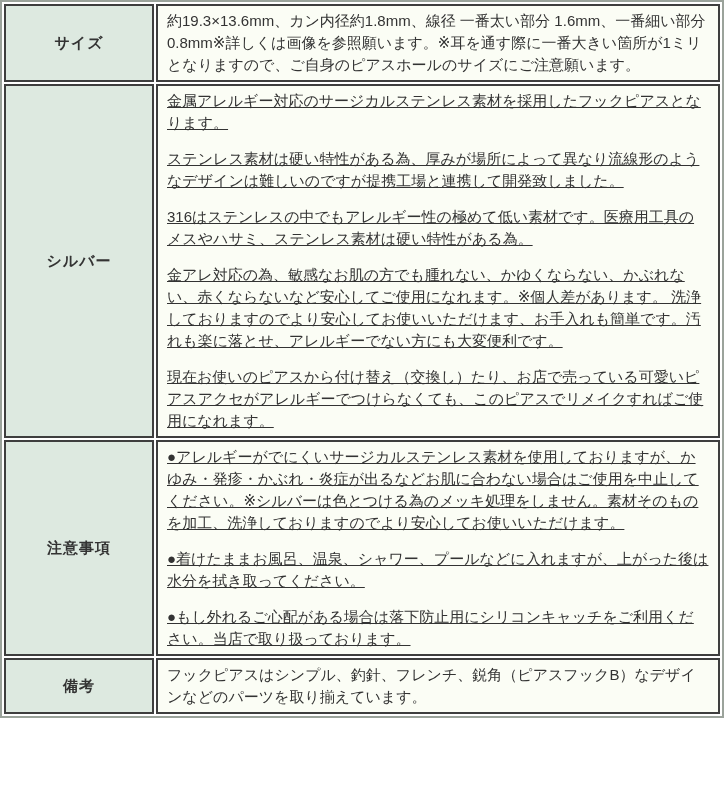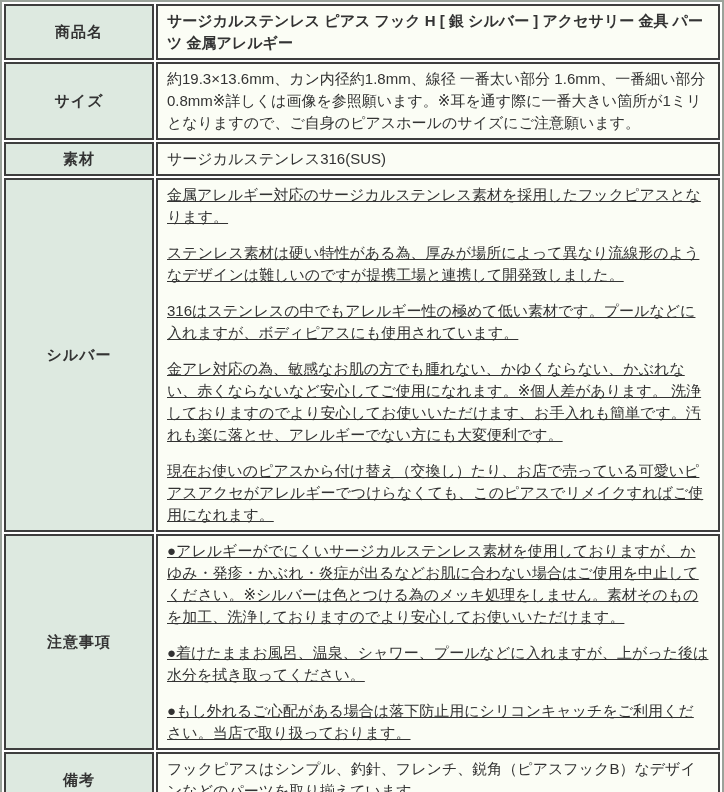--- a/index.html
+++ b/index.html
@@ -51,37 +51,29 @@
   }
   td.value-cell p:first-child { margin-top: 0; }
 </style>
 </head>
 <body>
 
 <div class="page">
   <table class="spec-table">
     <tbody>
       <tr>
-        <th class="label-cell">商品名</th>
-        <td class="value-cell bold">サージカルステンレス ピアス フック H [ 銀 シルバー ] アクセサリー 金具 パーツ 金属アレルギー</td>
-      </tr>
-      <tr>
         <th class="label-cell">サイズ</th>
         <td class="value-cell">約19.3×13.6mm、カン内径約1.8mm、線径 一番太い部分 1.6mm、一番細い部分 0.8mm※詳しくは画像を参照願います。※耳を通す際に一番大きい箇所が1ミリとなりますので、ご自身のピアスホールのサイズにご注意願います。</td>
-      </tr>
-      <tr>
-        <th class="label-cell">素材</th>
-        <td class="value-cell">サージカルステンレス316(SUS)</td>
       </tr>
       <tr>
         <th class="label-cell">シルバー</th>
         <td class="value-cell">
           <p>金属アレルギー対応のサージカルステンレス素材を採用したフックピアスとなります。</p>
           <p>ステンレス素材は硬い特性がある為、厚みが場所によって異なり流線形のようなデザインは難しいのですが提携工場と連携して開発致しました。</p>
-          <p>316はステンレスの中でもアレルギー性の極めて低い素材です。プールなどに入れますが、ボディピアスにも使用されています。</p>
+          <p>316はステンレスの中でもアレルギー性の極めて低い素材です。医療用工具のメスやハサミ、ステンレス素材は硬い特性がある為。</p>
           <p>金アレ対応の為、敏感なお肌の方でも腫れない、かゆくならない、かぶれない、赤くならないなど安心してご使用になれます。※個人差があります。 洗浄しておりますのでより安心してお使いいただけます、お手入れも簡単です。汚れも楽に落とせ、アレルギーでない方にも大変便利です。</p>
           <p>現在お使いのピアスから付け替え（交換し）たり、お店で売っている可愛いピアスアクセがアレルギーでつけらなくても、このピアスでリメイクすればご使用になれます。</p>
         </td>
       </tr>
       <tr>
         <th class="label-cell">注意事項</th>
         <td class="value-cell">
           <p>●アレルギーがでにくいサージカルステンレス素材を使用しておりますが、かゆみ・発疹・かぶれ・炎症が出るなどお肌に合わない場合はご使用を中止してください。※シルバーは色とつける為のメッキ処理をしません。素材そのものを加工、洗浄しておりますのでより安心してお使いいただけます。</p>
           <p>●着けたままお風呂、温泉、シャワー、プールなどに入れますが、上がった後は水分を拭き取ってください。</p>
           <p>●もし外れるご心配がある場合は落下防止用にシリコンキャッチをご利用ください。当店で取り扱っております。</p>

